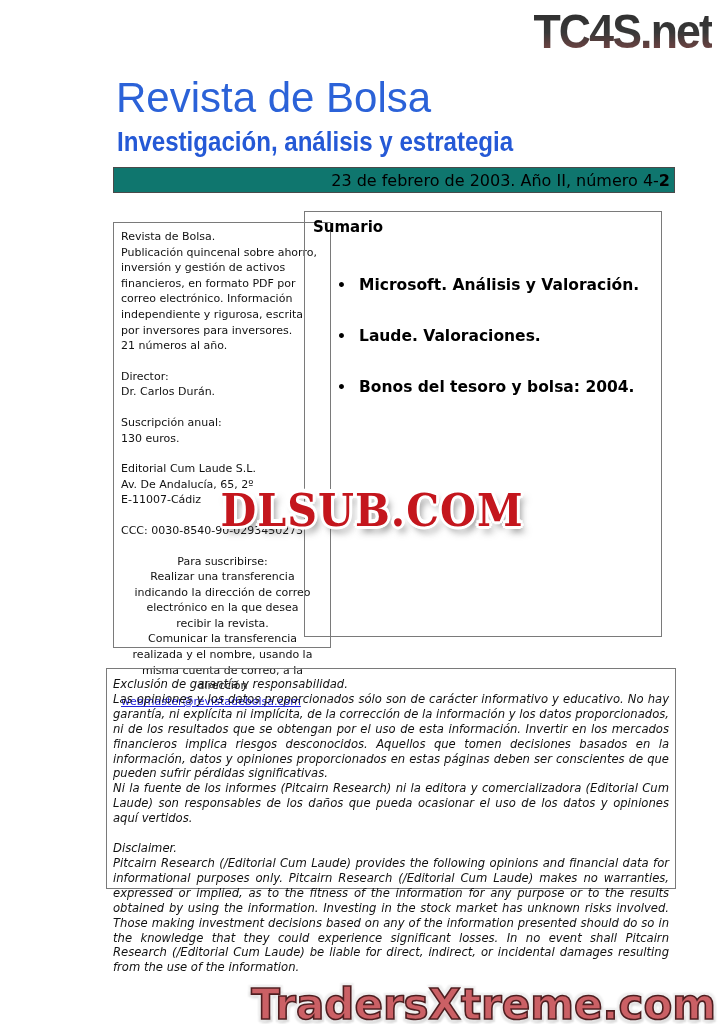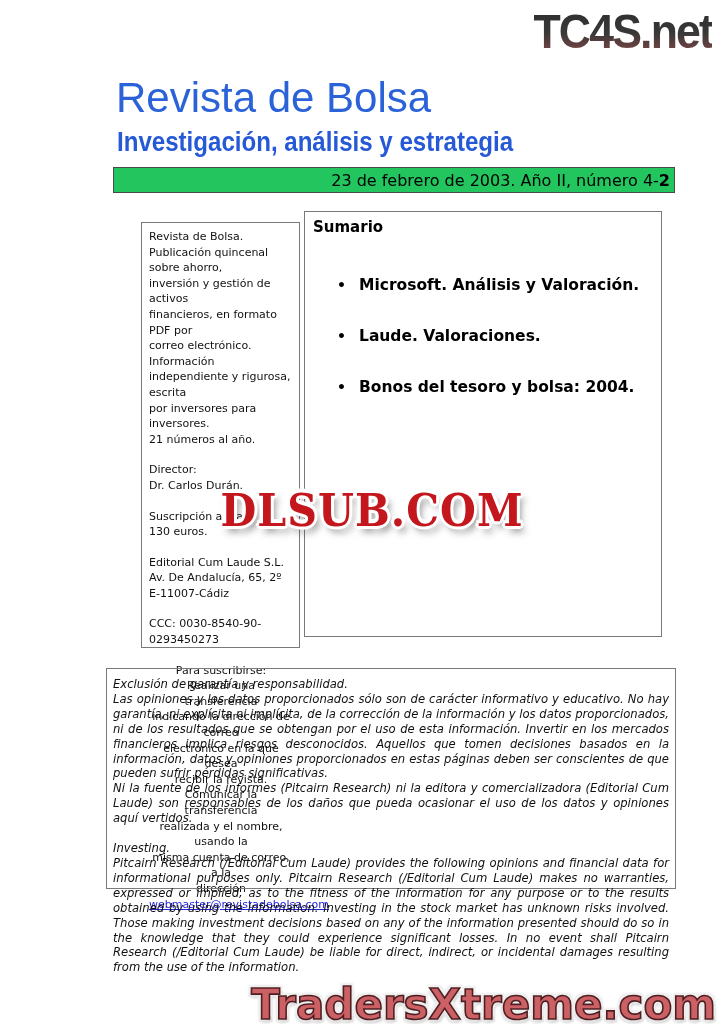--- a/index.html
+++ b/index.html
@@ -26,32 +26,32 @@
   }
   #subtitle{
     position:absolute;left:117px;top:126px;
     font-family:"Liberation Sans",sans-serif;font-weight:bold;font-size:28px;
     color:#2559d6;transform:scaleX(0.86);transform-origin:left top;white-space:nowrap;
   }
 
   
   #datebar{
     position:absolute;left:113px;top:167px;width:562px;height:26px;
-    background:#22c55e;border:1px solid #4a4a4a;
+    background:#0f766e;border:1px solid #4a4a4a;
     font-size:16px;line-height:26px;text-align:right;padding-right:4px;box-sizing:border-box;
     color:#000;
   }
   #datebar b{font-weight:bold;}
 
   
   #infoBox{
-    position:absolute;left:113px;top:222px;width:159px;height:426px;
+    position:absolute;left:113px;top:222px;width:218px;height:426px;
     border:1px solid #7a7a7a;box-sizing:border-box;padding:6px 6px 8px 7px;
     font-size:11px;line-height:15.6px;color:#111;
-    display:flex;flex-direction:column;margin-left:28px;
+    display:flex;flex-direction:column;
   }
   #infoBox .sect{margin:0 0 15px 0;}
   #infoBox .sect.tight{margin:0;text-align:center;}
   #infoBox .email{
     margin-top:auto;color:#2222dd;text-decoration:underline;font-size:11px;
   }
   #sumarioBox{
     position:absolute;left:304px;top:211px;width:358px;height:426px;
     border:1px solid #7a7a7a;box-sizing:border-box;padding:6px 8px;
   }
@@ -147,19 +147,19 @@
     </ul>
   </div>
 
   <div id="watermark">DLSUB.COM</div>
 
   <div id="disclaimerBox">
     <p>Exclusión de garantía y responsabilidad.</p>
     <p>Las opiniones y los datos proporcionados sólo son de carácter informativo y educativo. No hay garantía, ni explícita ni implícita, de la corrección de la información y los datos proporcionados, ni de los resultados que se obtengan por el uso de esta información. Invertir en los mercados financieros implica riesgos desconocidos. Aquellos que tomen decisiones basados en la información, datos y opiniones proporcionados en estas páginas deben ser conscientes de que pueden sufrir pérdidas significativas.</p>
     <p>Ni la fuente de los informes (Pitcairn Research) ni la editora y comercializadora (Editorial Cum Laude) son responsables de los daños que pueda ocasionar el uso de los datos y opiniones aquí vertidos.</p>
     <div class="gap"></div>
-    <p>Investing.</p>
+    <p>Disclaimer.</p>
     <p>Pitcairn Research (/Editorial Cum Laude) provides the following opinions and financial data for informational purposes only. Pitcairn Research (/Editorial Cum Laude) makes no warranties, expressed or implied, as to the fitness of the information for any purpose or to the results obtained by using the information. Investing in the stock market has unknown risks involved. Those making investment decisions based on any of the information presented should do so in the knowledge that they could experience significant losses. In no event shall Pitcairn Research (/Editorial Cum Laude) be liable for direct, indirect, or incidental damages resulting from the use of the information.</p>
   </div>
 
   <div id="txlogo">TradersXtreme.com</div>
 
 </div>
 
 </body></html>

